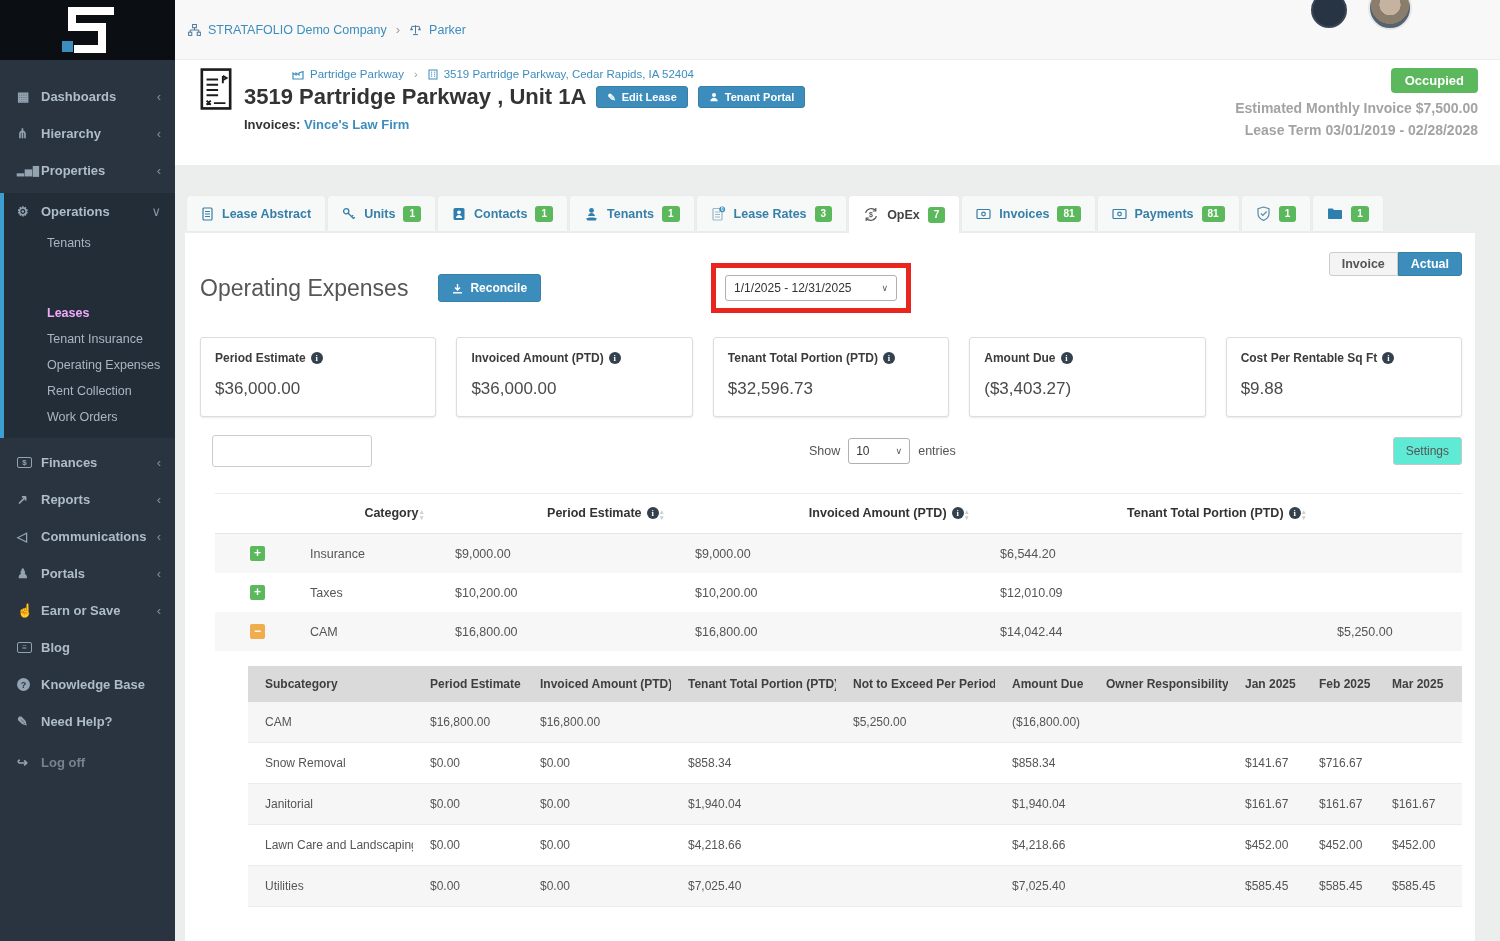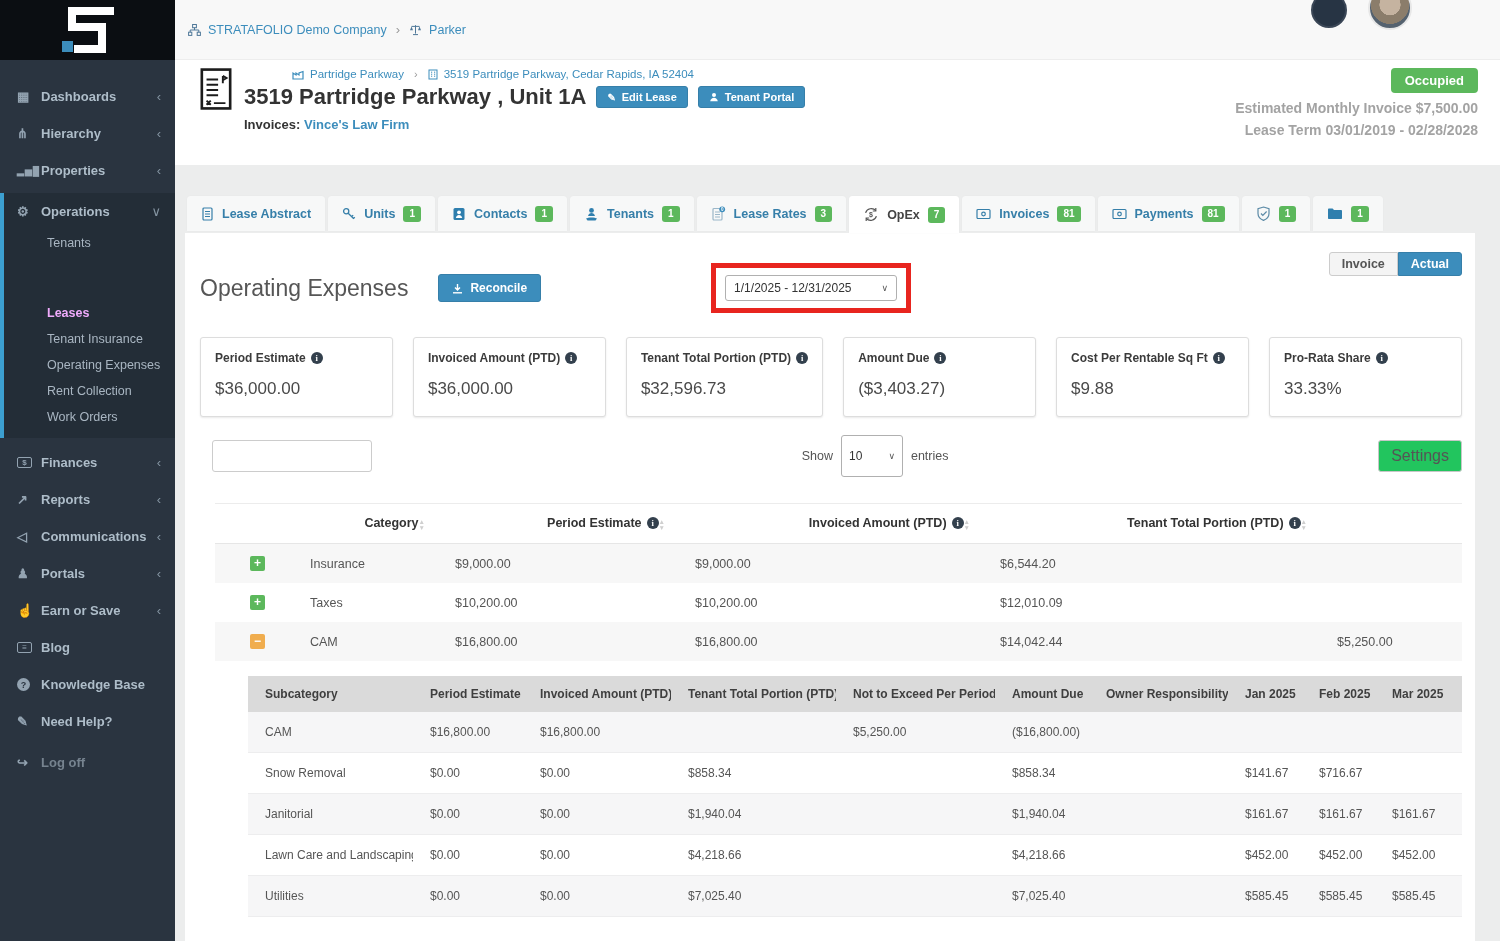--- a/index.html
+++ b/index.html
@@ -68,22 +68,22 @@
   
   .cards-row { display:flex; gap:20px; margin-top:18px; }
   .card { flex:1; height:80px; background:#fff; border:1px solid #ddd; border-radius:3px; box-shadow:0 1px 2px rgba(0,0,0,0.09); padding:13px 14px; }
   .card-label { font-size:12px; font-weight:700; color:#3b3b3b; white-space:nowrap; }
   .card-value { font-size:17px; color:#4a4a4a; margin-top:14px; }
   .info { display:inline-flex; align-items:center; justify-content:center; width:12px; height:12px; border-radius:50%; background:#33404d; color:#fff; font-size:8.5px; font-weight:700; margin-left:5px; vertical-align:1px; font-family:"Liberation Serif",serif; }
   
   .controls-row { display:flex; align-items:center; margin-top:18px; padding-left:12px; }
   .search-input { width:160px; height:32px; border:1px solid #ccc; border-radius:3px; padding:0 8px; font-size:13px; font-family:"Liberation Sans",sans-serif; }
   .length-ctl { margin:0 auto; display:flex; align-items:center; gap:8px; font-size:12.5px; color:#555;justify-content:center; }
-  .sel-pagesize { width:62px; height:42px; padding:0 7px; }
-  .btn-settings { border:1px solid #c7c7c7; background:#22c55e; border-radius:3px; padding:6px 12px; font-size:16px; color:#555; cursor:pointer; font-family:"Liberation Sans",sans-serif; }
+  .sel-pagesize { width:62px; height:26px; padding:0 7px; }
+  .btn-settings { border:1px solid #c7c7c7; background:#5eead4; border-radius:3px; padding:6px 12px; font-size:12px; color:#555; cursor:pointer; font-family:"Liberation Sans",sans-serif; }
   
   .dt-wrap { margin-top:26px; margin-left:15px; width:1247px; overflow:hidden; }
   table { border-collapse:collapse; table-layout:fixed; }
   .main-table { width:1427px; font-size:12.5px; color:#555; }
   .main-table th { font-weight:700; color:#333; text-align:right; padding:12px 0 12px 20px; border-top:1px solid #ececec; border-bottom:1px solid #e6e6e6; white-space:nowrap; overflow:hidden; }
   .main-table td { padding:12px 0 12px 20px; white-space:nowrap; overflow:hidden; }
   .main-table td.expand-cell, .main-table th.expand-cell { padding-left:35px; }
   .main-table tr.striped { background:#f7f7f7; }
   .sorts { float:right; margin-right:10px; display:inline-flex; flex-direction:column; color:#cfcfcf; font-size:6.5px; line-height:6px; padding-top:3px; cursor:pointer; }
   .sorts i { font-style:normal; }
@@ -412,24 +412,20 @@
       <div class="card-label"><span>Tenant Total Portion (PTD)</span><span class="info">i</span></div>
       <div class="card-value">$32,596.73</div>
     </div>
     <div class="card">
       <div class="card-label"><span>Amount Due</span><span class="info">i</span></div>
       <div class="card-value">($3,403.27)</div>
     </div>
     <div class="card">
       <div class="card-label"><span>Cost Per Rentable Sq Ft</span><span class="info">i</span></div>
       <div class="card-value">$9.88</div>
-    </div>
-    <div class="card">
-      <div class="card-label"><span>Pro-Rata Share</span><span class="info">i</span></div>
-      <div class="card-value">33.33%</div>
     </div>
   </div>
 
   <div class="controls-row">
     <input class="search-input" type="text" value="" style="">
     <div class="length-ctl">
       <span>Show</span>
       <div class="sel sel-pagesize">
         <span>10</span>
         <span class="sel-chev">∨</span>

